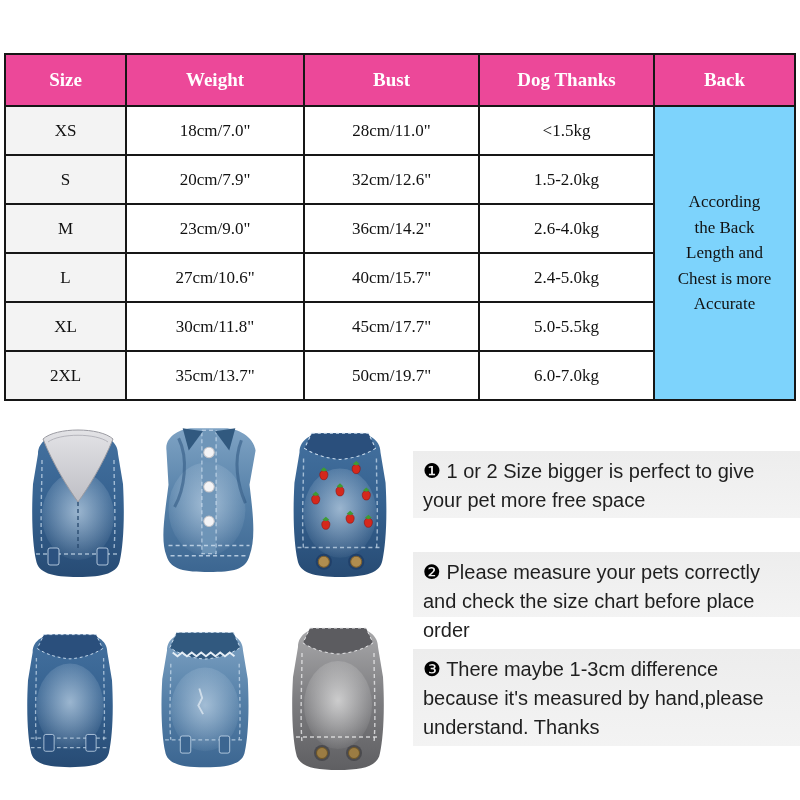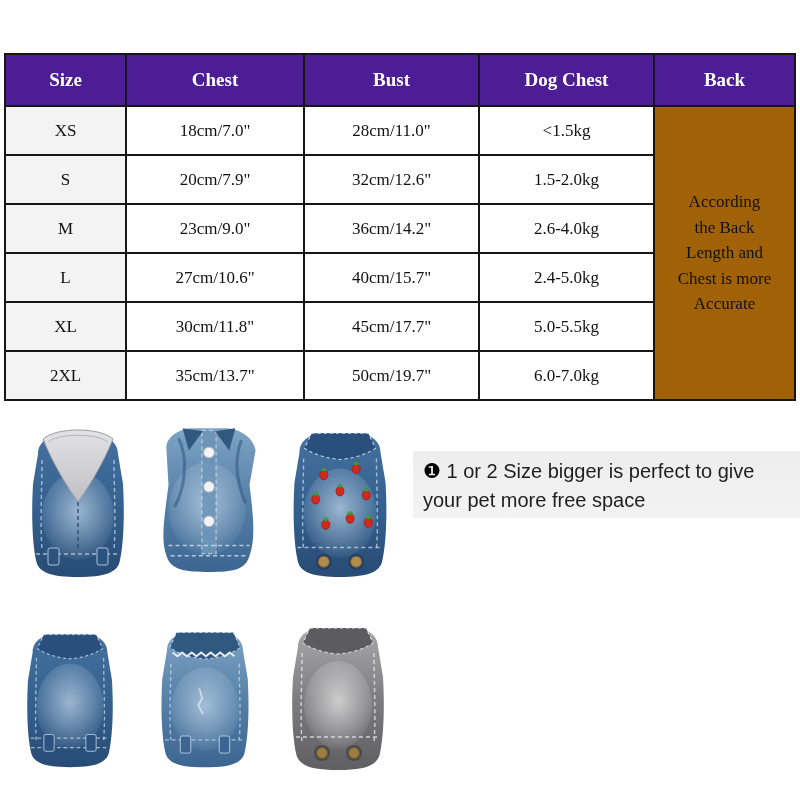--- a/index.html
+++ b/index.html
@@ -5,25 +5,25 @@
   html,body{margin:0;padding:0;background:#fff;}
   #page{position:relative;width:800px;height:800px;background:#ffffff;overflow:hidden;
         font-family:"Liberation Serif", serif;}
 
   
   table.size-chart{position:absolute;left:4px;top:53px;width:790px;
         border-collapse:collapse;table-layout:fixed;}
   table.size-chart th, table.size-chart td{
         border:2px solid #161616;text-align:center;vertical-align:middle;
         font-family:"Liberation Serif", serif;color:#111;}
-  table.size-chart th{height:48px;background:#4c1d95;color:#ffffff;
+  table.size-chart th{height:48px;background:#ec4899;color:#ffffff;
         font-size:19px;font-weight:bold;}
   table.size-chart td{height:45px;font-size:17px;background:#ffffff;}
   table.size-chart td.size-col{background:#f3f3f3;}
-  table.size-chart td.tips-cell{font-size:17px;line-height:1.5;padding:0 22px;background:#a16207;}
+  table.size-chart td.tips-cell{font-size:17px;line-height:1.5;padding:0 22px;background:#7dd3fc;}
 
   
   .photo{position:absolute;}
   .photo svg{display:block;width:100%;height:100%;}
 
   
   .note{position:absolute;left:413px;width:387px;
         background:linear-gradient(180deg,#ededed 0%,#f3f3f3 100%);
         font-family:"Liberation Sans", sans-serif;color:#1f1f1f;
         box-sizing:border-box;padding:6px 14px 4px 10px;}
@@ -42,23 +42,23 @@
     <colgroup>
       <col style="width:121px">
         <col style="width:178px">
         <col style="width:175px">
       <col style="width:175px">
         <col style="width:141px">
     </colgroup>
     <thead>
       <tr>
         <th>Size</th>
-        <th>Chest</th>
+        <th>Weight</th>
         <th>Bust</th>
-        <th>Dog Chest</th>
+        <th>Dog Thanks</th>
         <th>Back</th>
       </tr>
     </thead>
     <tbody>
       <tr>
         <td class="size-col">XS</td>
         <td>18cm/7.0"</td>
         <td>28cm/11.0"</td>
         <td>&lt;1.5kg</td>
         <td class="tips-cell" rowspan="6">According the Back Length and Chest is more Accurate</td>
@@ -250,14 +250,20 @@
       <circle cx="44" cy="136" r="8" fill="#4a4a4e"></circle>
       <circle cx="76" cy="136" r="8" fill="#4a4a4e"></circle>
       <circle cx="44" cy="136" r="5.5" fill="#9b7c43" stroke="#6e5627" stroke-width="1"></circle>
       <circle cx="76" cy="136" r="5.5" fill="#9b7c43" stroke="#6e5627" stroke-width="1"></circle>
     </svg>
   </div>
 
   <div class="note" id="note-1">
     <div class="note-line"><span class="bullet">❶</span> <span>1 or 2 Size bigger is perfect to give your pet more free space</span></div>
   </div>
+  <div class="note" id="note-2">
+    <div class="note-line"><span class="bullet">❷</span> <span>Please measure your pets correctly and check the size chart before place order</span></div>
+  </div>
+  <div class="note" id="note-3">
+    <div class="note-line"><span class="bullet">❸</span> <span>There maybe 1-3cm difference because it's measured by hand,please understand. Thanks</span></div>
+  </div>
 
 </div>
 
 </body></html>

